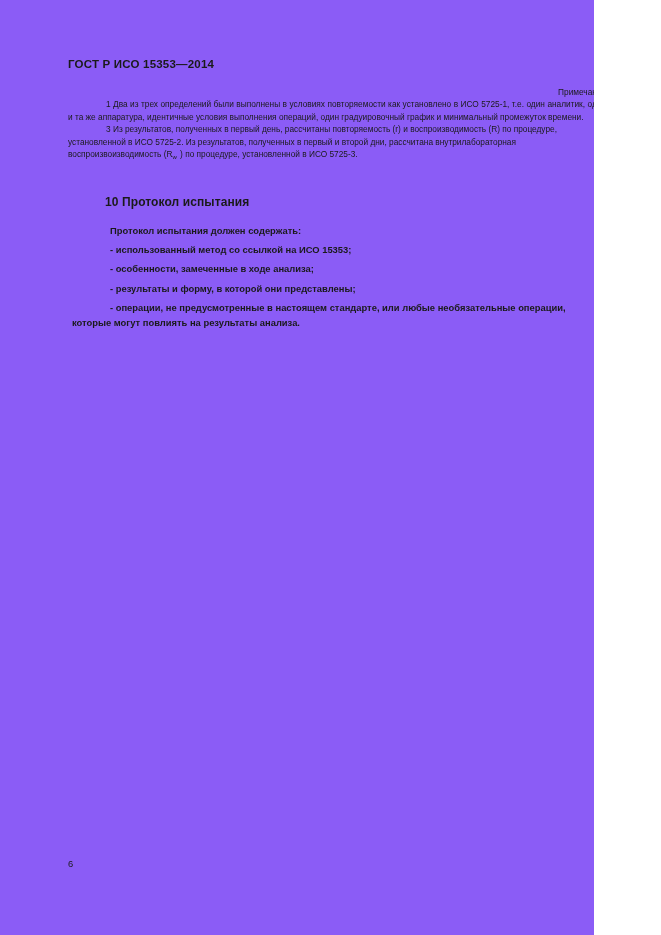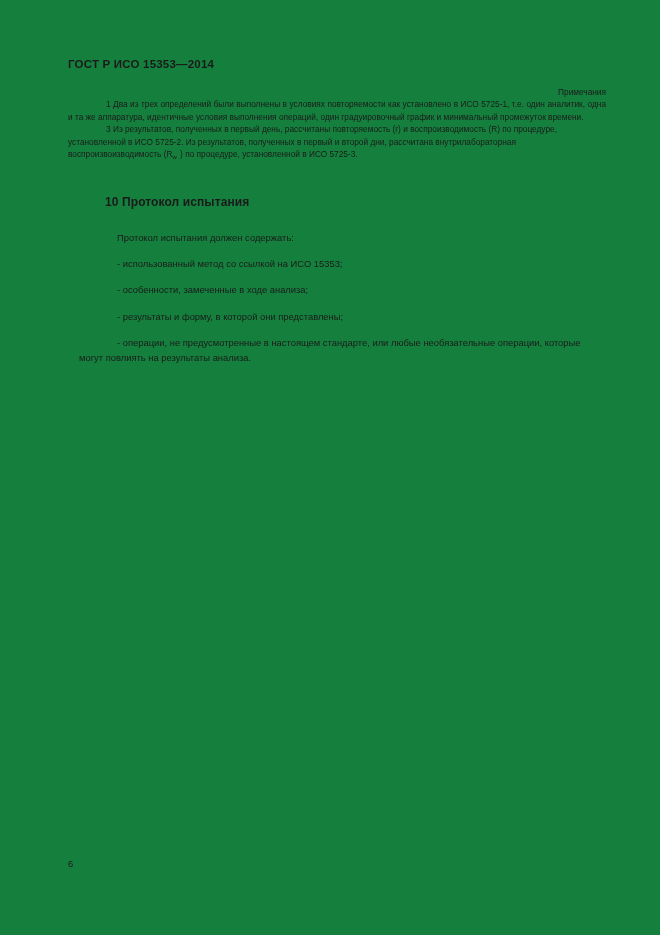--- a/index.html
+++ b/index.html
@@ -8,23 +8,23 @@
     padding: 0;
     background: #ffffff;
   }
   body {
     font-family: "Liberation Sans", "DejaVu Sans", sans-serif;
     color: #1a1a1a;
     -webkit-font-smoothing: antialiased;
   }
   .page {
     position: relative;
-    width: 660px;
+    width: 594px;
     height: 935px;
-    background: #15803d;
+    background: #8b5cf6;
     overflow: hidden;
   }
 
   
   .doc-header {
     position: absolute;
     left: 68px;
     top: 58px;
     font-size: 11.5px;
     font-weight: bold;
@@ -75,22 +75,23 @@
   .body-block {
     position: absolute;
     left: 68px;
     top: 219px;
     width: 538px;
     font-size: 9.4px;
     line-height: 15.2px;
     text-align: left;
   }
   .body-block p {
-    margin: 11px;
+    margin: 4px;
     text-indent: 38px;
+    font-weight: bold;
   }
 
   
   .folio {
     position: absolute;
     left: 68px;
     top: 858px;
     font-size: 9.4px;
   }
 </style>

